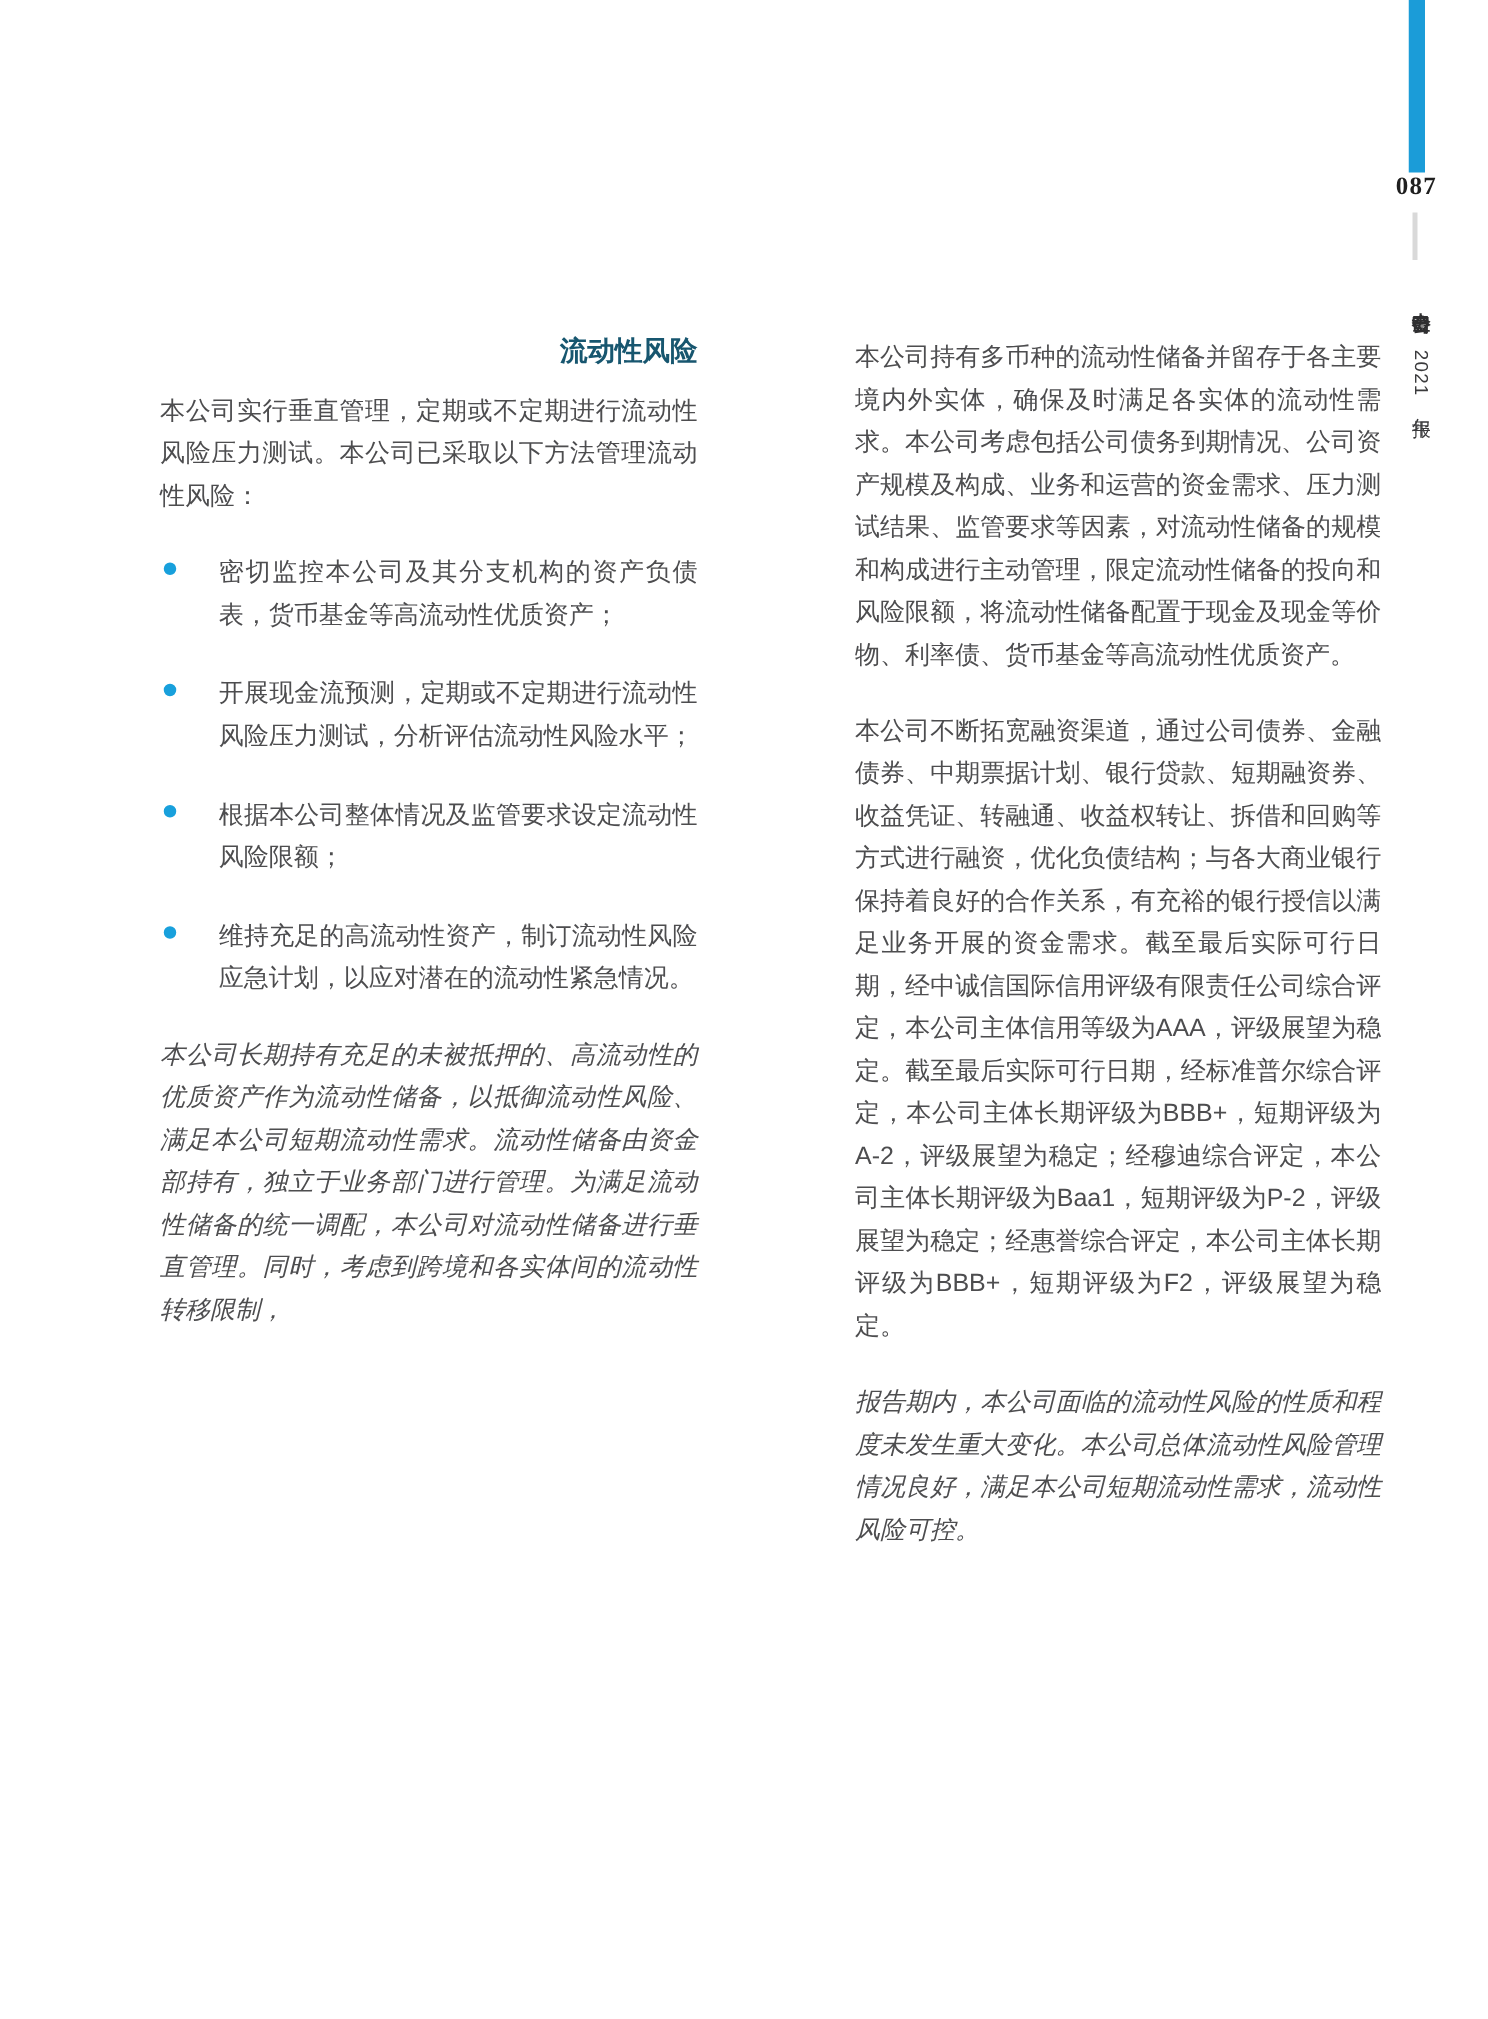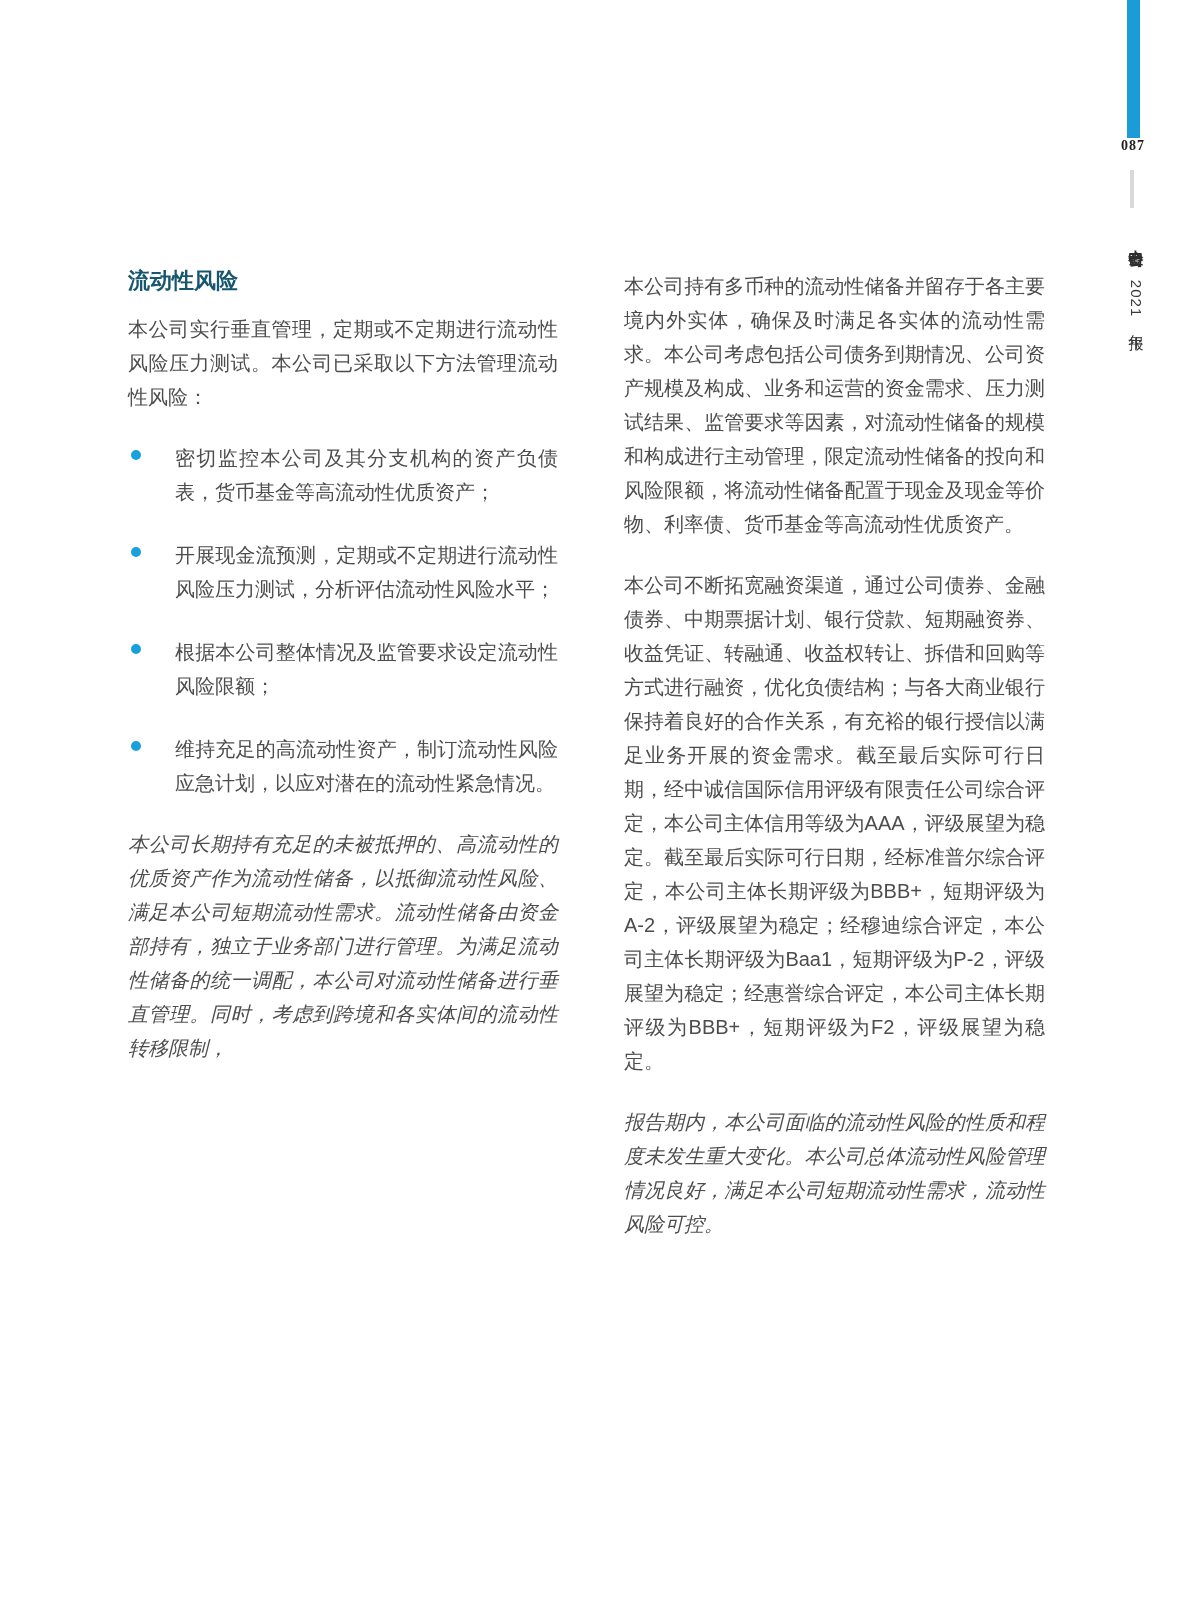--- a/index.html
+++ b/index.html
@@ -16,21 +16,21 @@
   
   .accent-bar {
     position:absolute; left:1127px; top:0;
     width:13px; height:138px;
     background:#1b9cd8;
   }
   .page-number {
     position:absolute; left:1104px; top:138px; width:58px;
     text-align:center;
     font-family:"Liberation Serif", serif;
-    font-size:14px; font-weight:700; color:#1f1f1f;
+    font-size:20px; font-weight:700; color:#1f1f1f;
     letter-spacing:1px;
   }
   .divider-tick {
     position:absolute; left:1130px; top:170px;
     width:4px; height:38px;
     background:#d9d9d9;
   }
   .vertical-label {
     position:absolute; left:1126px; top:238px;
     writing-mode:vertical-rl; text-orientation:mixed;
@@ -46,28 +46,28 @@
   .vertical-label .report { font-weight:400; color:#3a3a3c; }
 
   
   .col {
     position:absolute;
     font-size:20px; line-height:34px;
     text-align:justify;
     color:#4d4d4f;
   }
   .col-left  { left:128px; top:266px; width:430px; }
-  .col-right { left:624px; top:269px; width:421px; }
+  .col-right { left:684px; top:269px; width:421px; }
 
   .section-heading {
     font-size:22px; line-height:30px;
     font-weight:700;
     color:#17566f;
     margin-bottom:16px;
-    text-align:left;
+    text-align:right;
   }
   .col p { margin-bottom:27px; }
   .col p:last-child { margin-bottom:0;font-style:italic; }
 
   
   .bullet-list { list-style:none; margin:1px 0 27px 0; }
   .bullet-item { position:relative; padding-left:47px; margin-bottom:29px; }
   .bullet-item:last-child { margin-bottom:27px; }
   .bullet-icon {
     position:absolute; left:3px; top:9px;

